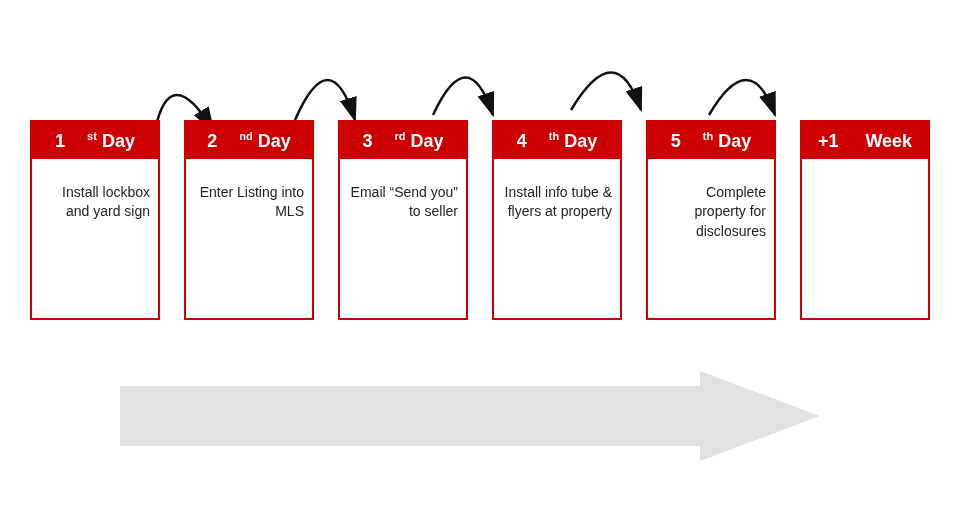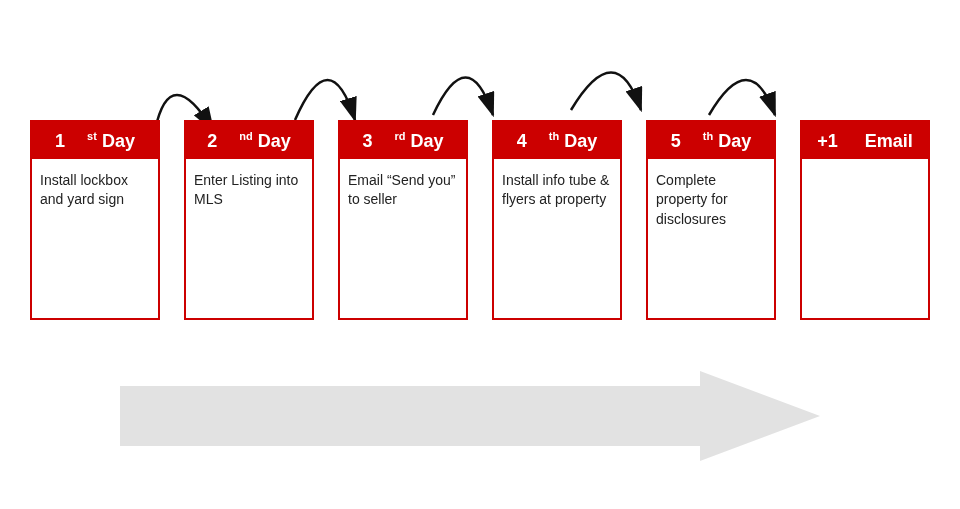--- a/index.html
+++ b/index.html
@@ -65,22 +65,22 @@
       line-height: 1.2;
     }
 
     .card-header sup {
       font-size: 11px;
       vertical-align: super;
       margin-left: 22px;
     }
 
     .card-body {
-      padding: 12px 8px;
-      text-align: left;
+      padding: 24px 8px;
+      text-align: right;
       font-size: 14px;
       color: #222222;
       line-height: 1.4;
       flex: 1;
     }
 
     
     .arrow-container {
       position: absolute;
       top: 0;
@@ -159,18 +159,18 @@
 
     <div class="card">
       <div class="card-header">
         <span>5</span><sup>th</sup><span> Day</span>
       </div>
       <div class="card-body">Complete property for disclosures</div>
     </div>
 
     <div class="card">
       <div class="card-header">
-        <span>+1</span><sup></sup><span> Email</span>
+        <span>+1</span><sup></sup><span> Week</span>
       </div>
     </div>
 
   </div>
 </div>
 
 </body></html>

